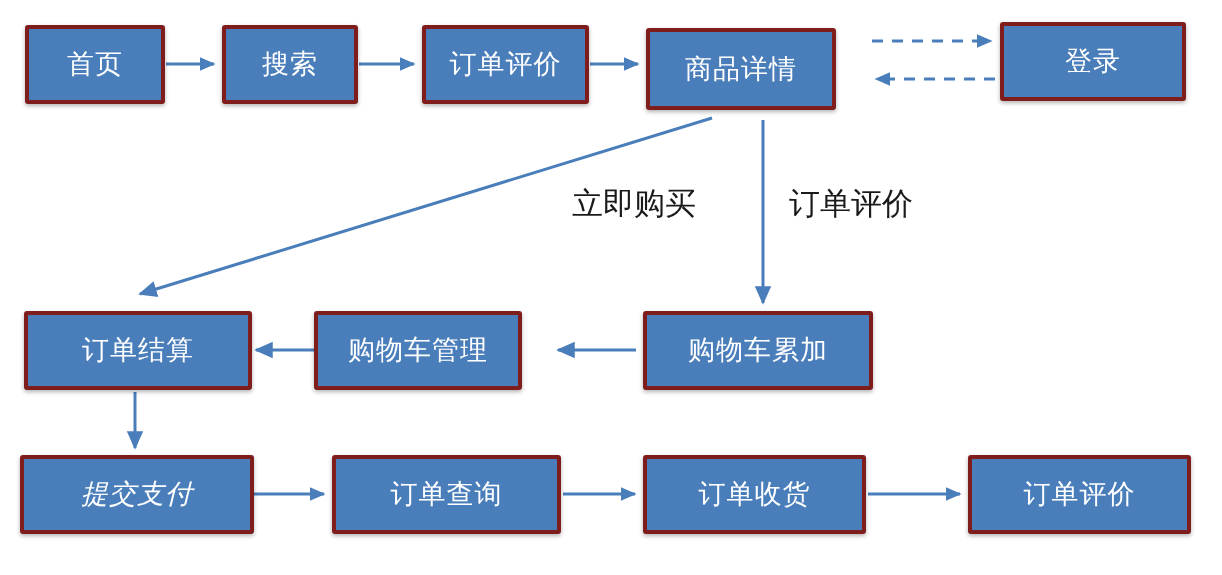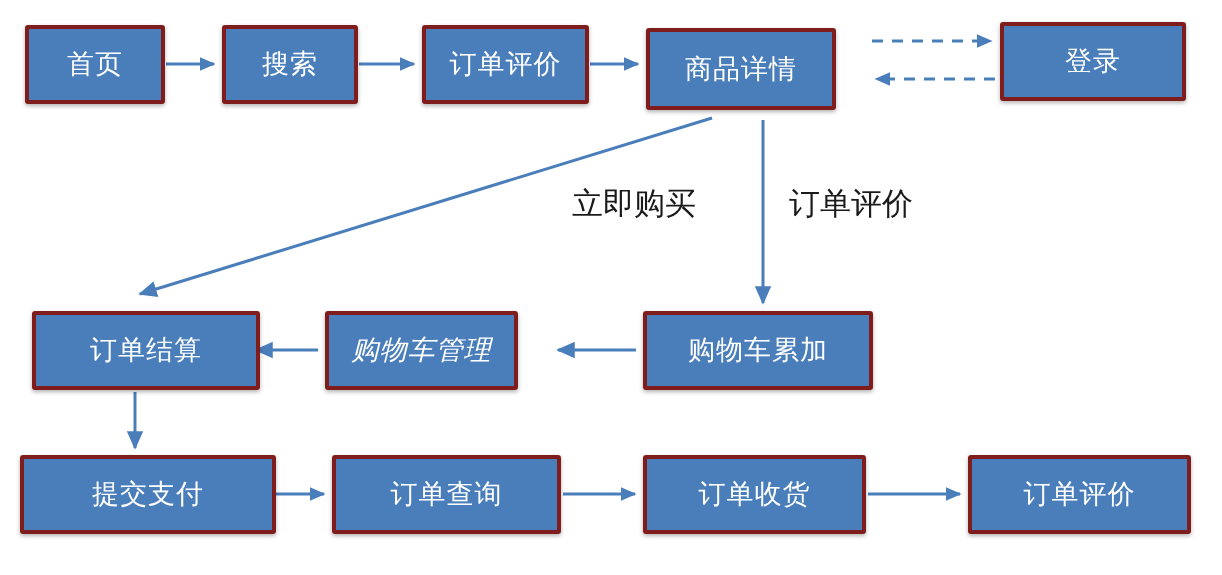--- a/index.html
+++ b/index.html
@@ -104,33 +104,33 @@
   </div>
 
   <div class="node" style="left:646px; top:28px; width:190px; height:82px;">
     <span class="node-label">商品详情</span>
   </div>
 
   <div class="node" style="left:1000px; top:22px; width:186px; height:79px;">
     <span class="node-label">登录</span>
   </div>
 
-  <div class="node" style="left:32px; top:311px; width:228px; height:79px;">
+  <div class="node" style="left:24px; top:311px; width:228px; height:79px;">
     <span class="node-label">订单结算</span>
   </div>
 
-  <div class="node" style="left:325px; top:311px; width:193px; height:79px;font-style:italic;">
+  <div class="node" style="left:314px; top:311px; width:208px; height:79px;">
     <span class="node-label">购物车管理</span>
   </div>
 
   <div class="node" style="left:643px; top:311px; width:230px; height:79px;">
     <span class="node-label">购物车累加</span>
   </div>
 
-  <div class="node" style="left:20px; top:455px; width:256px; height:79px;">
+  <div class="node" style="left:20px; top:455px; width:234px; height:79px;font-style:italic;">
     <span class="node-label">提交支付</span>
   </div>
 
   <div class="node" style="left:332px; top:455px; width:229px; height:79px;text-align:right;">
     <span class="node-label">订单查询</span>
   </div>
 
   <div class="node" style="left:968px; top:455px; width:223px; height:79px;">
     <span class="node-label">订单评价</span>
   </div>

